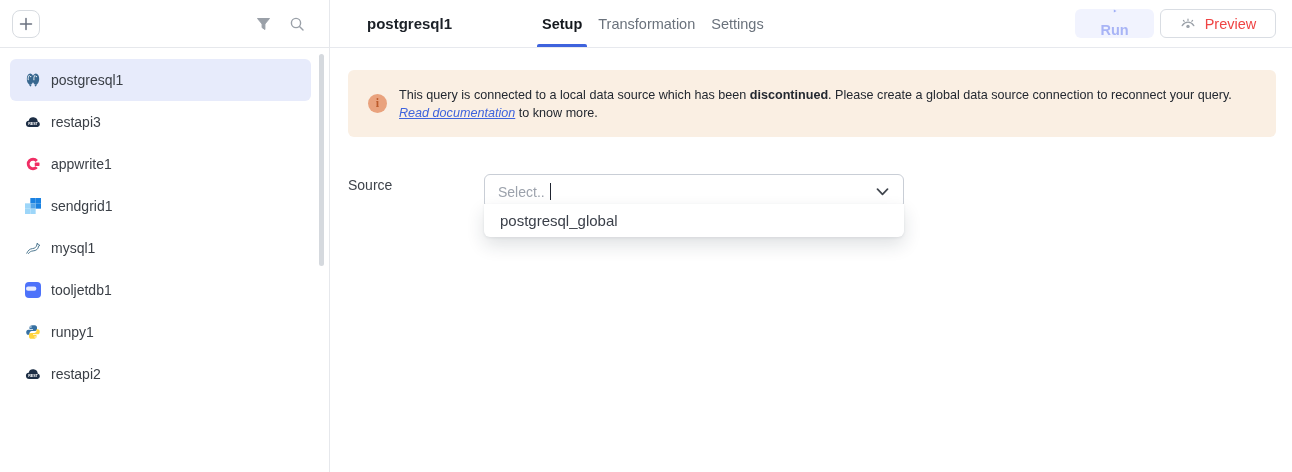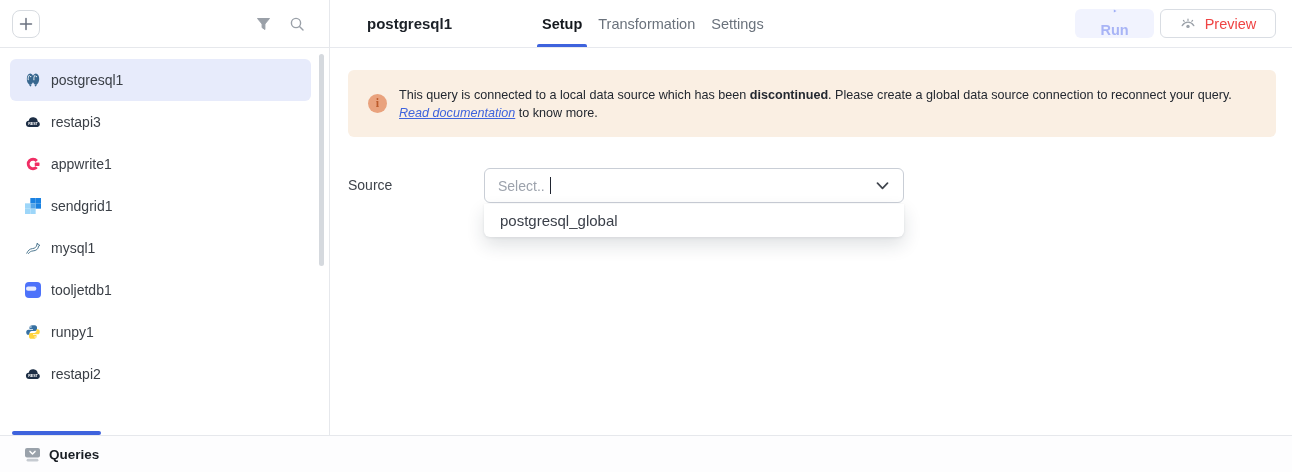--- a/index.html
+++ b/index.html
@@ -37,21 +37,21 @@
   .banner { width:928px; min-height:67px; background:#faefe3; border-radius:6px; display:flex; align-items:center; gap:12px; padding:14px 24px 14px 20px; }
   .info-circle { width:19px; height:19px; border-radius:50%; background:#e9a27d; color:#bc5b2b; font-size:12px; font-weight:bold; display:flex; align-items:center; justify-content:center; flex:0 0 19px; font-family:"Liberation Serif", serif; }
   .banner-text { font-size:12.6px; line-height:18px; color:#232830; }
   .banner-line1 { white-space:nowrap; display:block; }
   .banner-text b { font-weight:bold; }
   .doc-link { color:#3e63dd; text-decoration:underline; cursor:pointer;font-style:italic; }
 
   .form-row { display:flex; margin-top:31px; }
   .field-label { width:136px; font-size:14px; color:#3e434b; padding-top:9px; }
   .select-wrap { position:relative; width:420px; }
-  .select-box { width:420px; height:35px; border:1px solid #c9ced6; border-radius:6px; background:#fff; display:flex; align-items:center; padding:0 14px 0 13px; cursor:text; }
+  .select-box { width:420px; height:35px; border:1px solid #c9ced6; border-radius:6px; background:#fff; display:flex; align-items:center; padding:0 14px 0 13px; cursor:text;margin-top:6px; }
   .select-placeholder { font-size:14px; color:#9ca2ac; }
   .text-cursor { display:inline-block; width:1.5px; height:17px; background:#1f2430; margin-left:5px; animation:blink 1s steps(1) infinite; }
   @keyframes blink { 50% { opacity:0; } }
   .select-box .chev { margin-left:auto; display:flex; }
   .dropdown-menu { position:absolute; top:36px; left:0; width:420px; background:#fff; border-radius:0 0 6px 6px; box-shadow:0 8px 18px rgba(31,41,55,.14), 0 1px 3px rgba(31,41,55,.08); z-index:5; }
   .dropdown-option { padding:8px 16px; font-size:15px; color:#3a3f49; cursor:pointer; }
 
   
   .bottom-bar { height:37px; border-top:1px solid #e6e8ec; background:#fdfdfe; display:flex; align-items:center; padding-left:24px; gap:8px; position:relative; }
   .panel-indicator { position:absolute; left:12px; top:-5px; width:89px; height:4px; border-radius:2px; background:#3e63dd; }
@@ -233,24 +233,13 @@
             </div>
             <div class="dropdown-menu">
               <div class="dropdown-option">postgresql_global</div>
             </div>
           </div>
         </div>
       </div>
     </div>
   </div>
 
-  <div class="bottom-bar">
-    <div class="panel-indicator"></div>
-    <span style="display:flex;">
-      <svg width="17" height="17" viewBox="0 0 17 17">
-          <rect x="1" y="2" width="15" height="9.4" rx="2" fill="#9aa2ab"></rect>
-          <path d="M6 5.4l2.5 2.6L11 5.4" stroke="#fff" stroke-width="1.5" fill="none" stroke-linecap="round" stroke-linejoin="round"></path>
-          <rect x="2.6" y="12.8" width="11.8" height="2.8" rx="1.4" fill="#c6cbd1"></rect>
-        </svg>
-    </span>
-    <span class="bottom-label">Queries</span>
-  </div>
 </div>
 
 </body></html>

